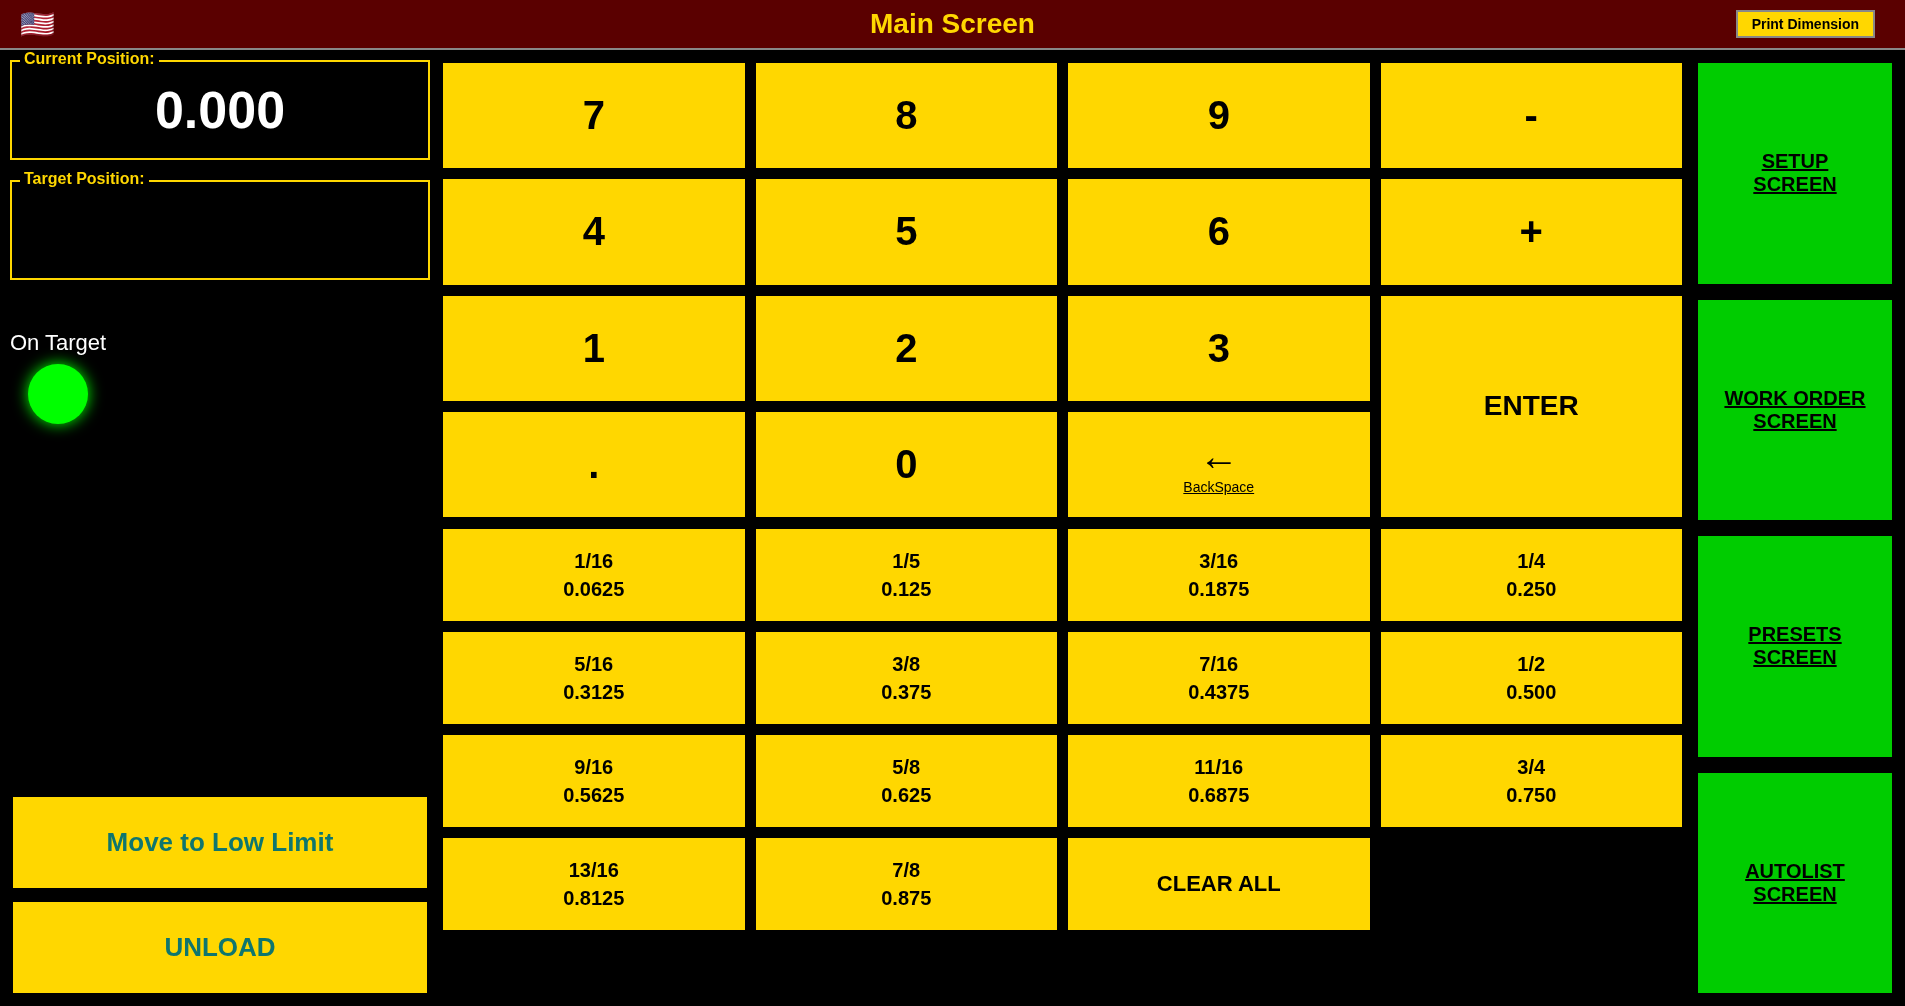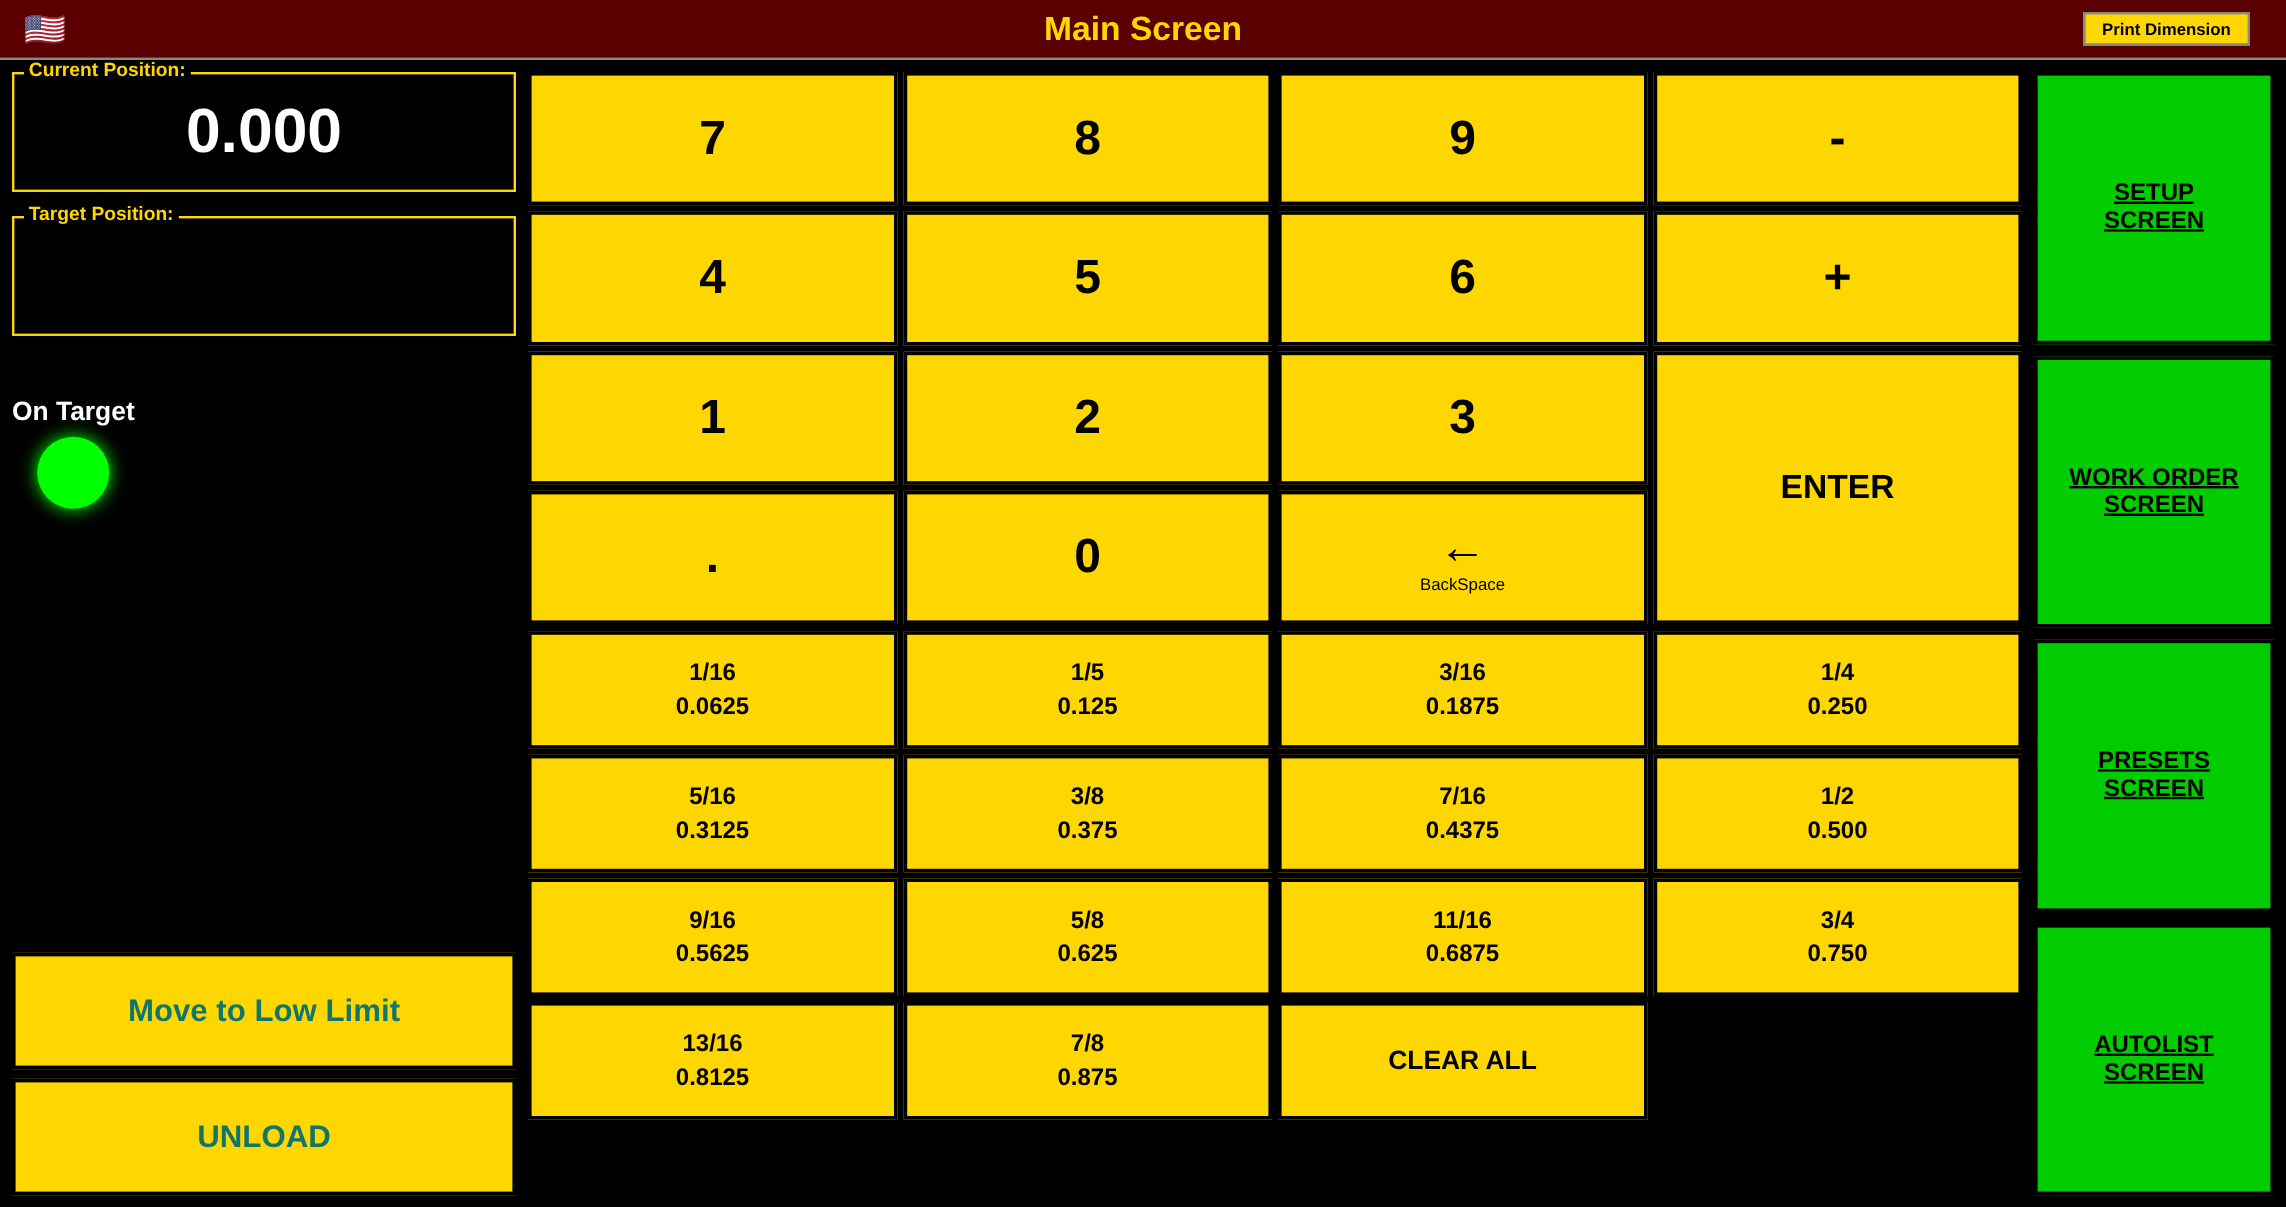--- a/index.html
+++ b/index.html
@@ -101,21 +101,21 @@
     
     #on-target-area {
       display: flex;
       flex-direction: column;
       align-items: center;
       margin-top: 20px;
     }
     #on-target-label {
       color: #fff;
       font-size: 22px;
-      font-weight: bold;
+      font-weight: normal;
       margin-bottom: 8px;
     }
     #on-target-light {
       width: 60px;
       height: 60px;
       border-radius: 50%;
       background: #00ff00;
       box-shadow: 0 0 15px #00ff00;
     }
 
@@ -175,20 +175,21 @@
       cursor: pointer;
       display: flex;
       flex-direction: column;
       align-items: center;
       justify-content: center;
       color: #000;
     }
     .num-btn .sub-label {
       font-size: 14px;
       font-weight: normal;
+      text-decoration: underline;
     }
     #enter-btn {
       grid-column: 4;
       grid-row: 3 / 5;
       font-size: 28px;
     }
 
     
     #fractions {
       display: grid;

